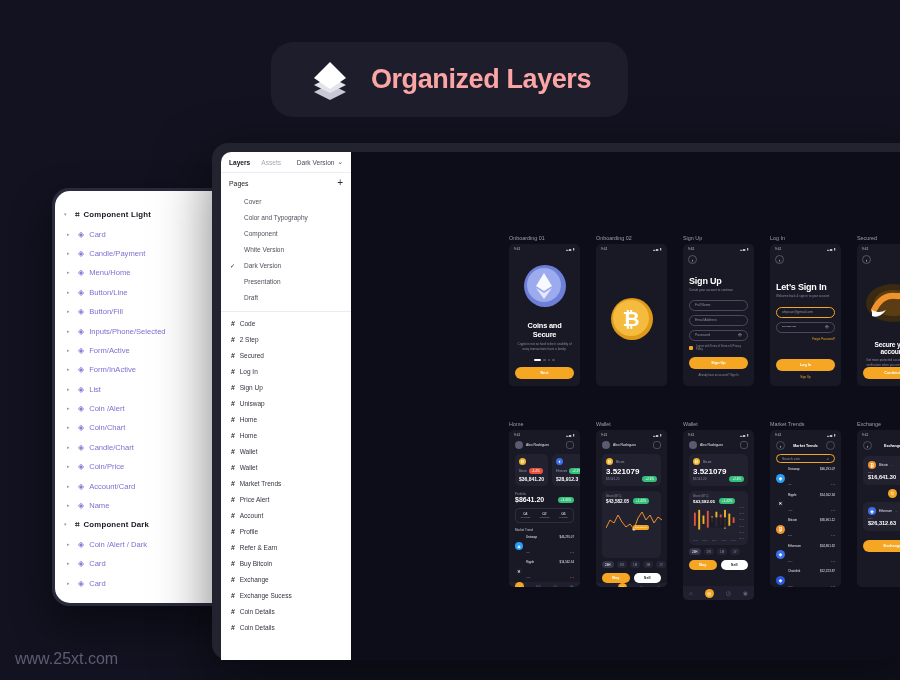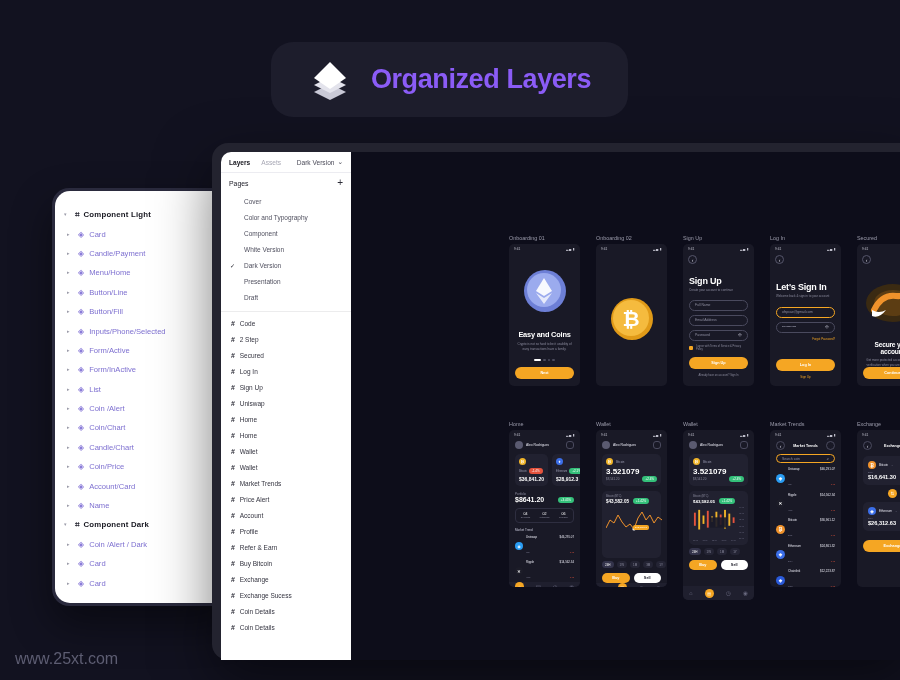--- a/index.html
+++ b/index.html
@@ -26,21 +26,21 @@
   .brand-logo .chin { position: absolute; bottom: 7px; width: 13px; height: 4px; border-radius: 2px; background: #15152a; }
   .brand-name { color: #ffffff; font-size: 27px; font-weight: 700; letter-spacing: -0.6px; }
 
   
   .banner {
     position: absolute; left: 271px; top: 42px; width: 357px; height: 75px;
     background: #1d1d2c; border-radius: 22px;
     display: flex; align-items: center; justify-content: center; gap: 19px; z-index: 30;
   }
   .banner-icon { width: 44px; height: 44px; position: relative; }
-  .banner-title { color: #8b5cf6; font-size: 27px; font-weight: 700; letter-spacing: -0.4px; text-align: right; }
+  .banner-title { color: #fca5a5; font-size: 27px; font-weight: 700; letter-spacing: -0.4px; text-align: right; }
 
   
   .light-panel {
     position: absolute; left: 52px; top: 188px; width: 180px; height: 418px;
     background: #2a2a3d; border-radius: 17px; padding: 3px 0 3px 3px; z-index: 10;
     box-shadow: 0 18px 40px rgba(0,0,0,.45);
   }
   .light-inner {
     width: 100%; height: 100%; background: #ffffff;
     border-radius: 15px 0 0 15px; overflow: hidden; padding: 14px 0 0 0;
@@ -380,21 +380,21 @@
                 </div>
                 <div style="flex:1;display:flex;align-items:center;justify-content:center;">
                   <svg width="48" height="48" viewBox="0 0 48 48">
                     <circle cx="24" cy="24" r="21" fill="#6d7fd6"></circle>
                     <circle cx="23" cy="23" r="17" fill="#9babee"></circle>
                     <path d="M23 11 L31 24 L23 29 L15 24 Z" fill="#fff" opacity=".92"></path>
                     <path d="M23 31 L31 26 L23 37 L15 26 Z" fill="#fff" opacity=".75"></path>
                   </svg>
                 </div>
                 <div class="ph-pad" style="text-align:center;">
-                  <div class="ph-title" style="font-size:7.4px;">Easy and Coins</div>
+                  <div class="ph-title" style="font-size:7.4px;">Coins and Secure</div>
                   <div class="ph-sub" style="font-size:3.1px;margin-top:3px;">Crypto is not so hard to be it usability of easy transactions have a family.</div>
                   <div class="dots" style="margin:7px 0 6px;">
                     <span class="dot on"></span>
                     <span class="dot"></span>
                     <span class="dot"></span>
                     <span class="dot"></span>
                   </div>
                   <div class="btn-orange" style="margin-bottom:7px;">Next</div>
                 </div>
               </div>

